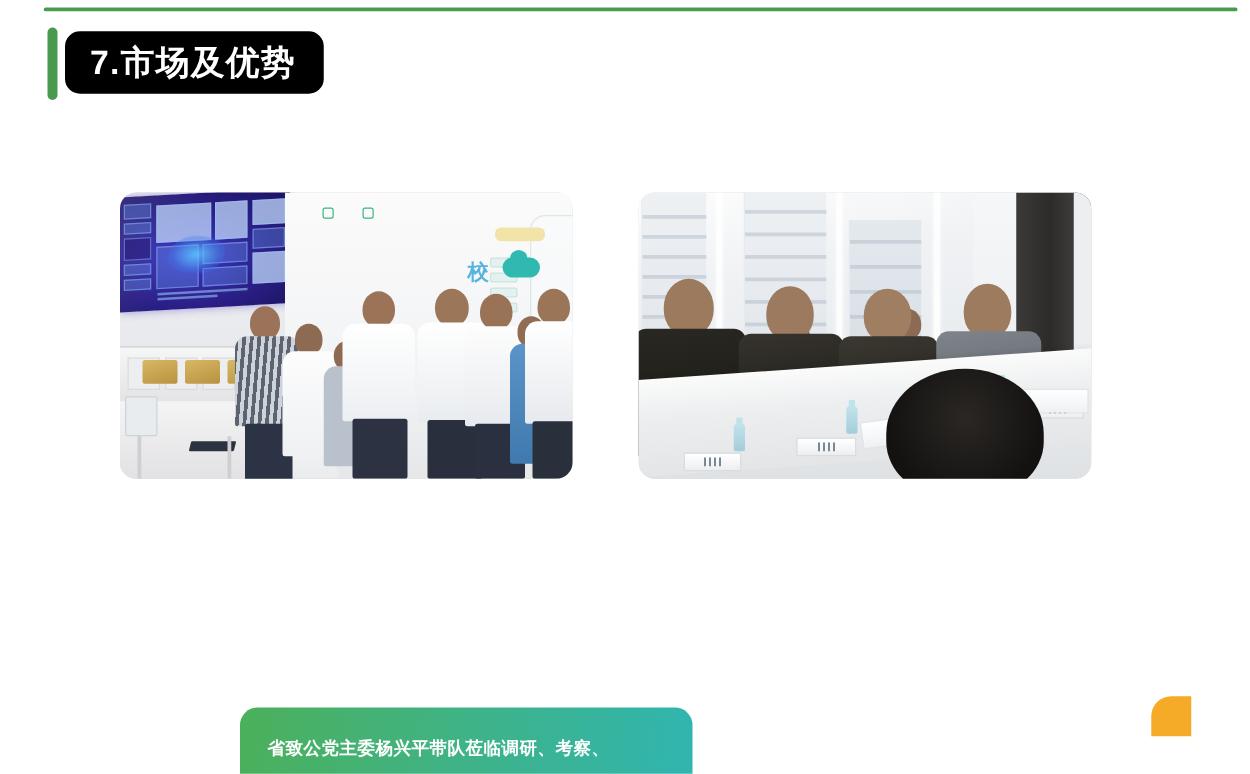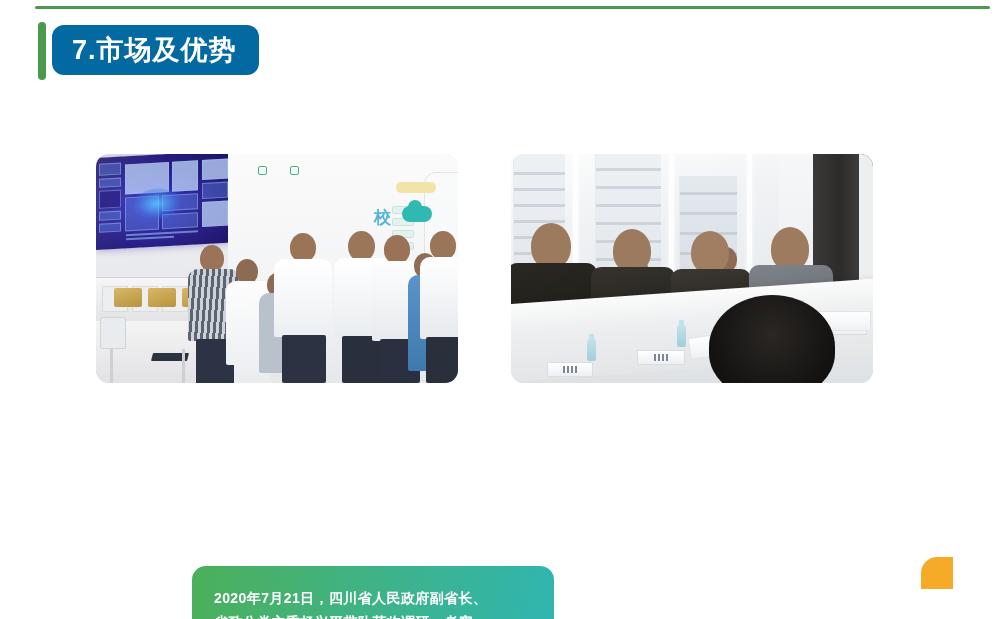--- a/index.html
+++ b/index.html
@@ -19,21 +19,21 @@
 
   
   .heading-wrap { position: absolute; left: 36px; top: 22px; height: 58px; }
   .heading-bar {
     position: absolute; left: 2px; top: 0; width: 8px; height: 58px;
     background: #4a9a4e; border-radius: 4px;
   }
   .heading-badge {
     position: absolute; left: 16px; top: 3px;
     height: 50px; padding: 0 22px 0 20px;
-    background: #0369a1; border-radius: 12px;
+    background: #000000; border-radius: 12px;
     display: flex; align-items: center;
   }
   .heading-badge span {
     color: #ffffff; font-size: 27px; font-weight: bold;
     letter-spacing: 1px; line-height: 1; white-space: nowrap;
   }
 
   
   .card { position: absolute; top: 154px; width: 362px; }
   .card.left  { left: 96px; }
@@ -231,21 +231,20 @@
         <div class="body" style="left:0; top:22px; width:34px; height:96px; background:linear-gradient(180deg,#5a94c9,#3f79ae);"></div>
       </div>
       <div class="fig" style="left:324px; bottom:0; width:46px; height:152px;">
         <div class="head" style="left:10px; top:0; width:26px; height:29px; background:#9b7558;"></div>
         <div class="body" style="left:0; top:26px; width:44px; height:82px; background:linear-gradient(180deg,#ffffff,#e6e9ed);"></div>
         <div class="legs" style="left:6px; top:106px; width:34px; height:46px; background:#2a2f3c;"></div>
       </div>
     </div>
 
     <div class="caption left">
-      <p>2020年7月21日，四川省人民政府副省长、</p>
       <p>省致公党主委杨兴平带队莅临调研、考察、</p>
 
     </div>
   </div>
 
   <div class="card right">
 
     <div class="photo">
       <div class="p2-bg"></div>
 

